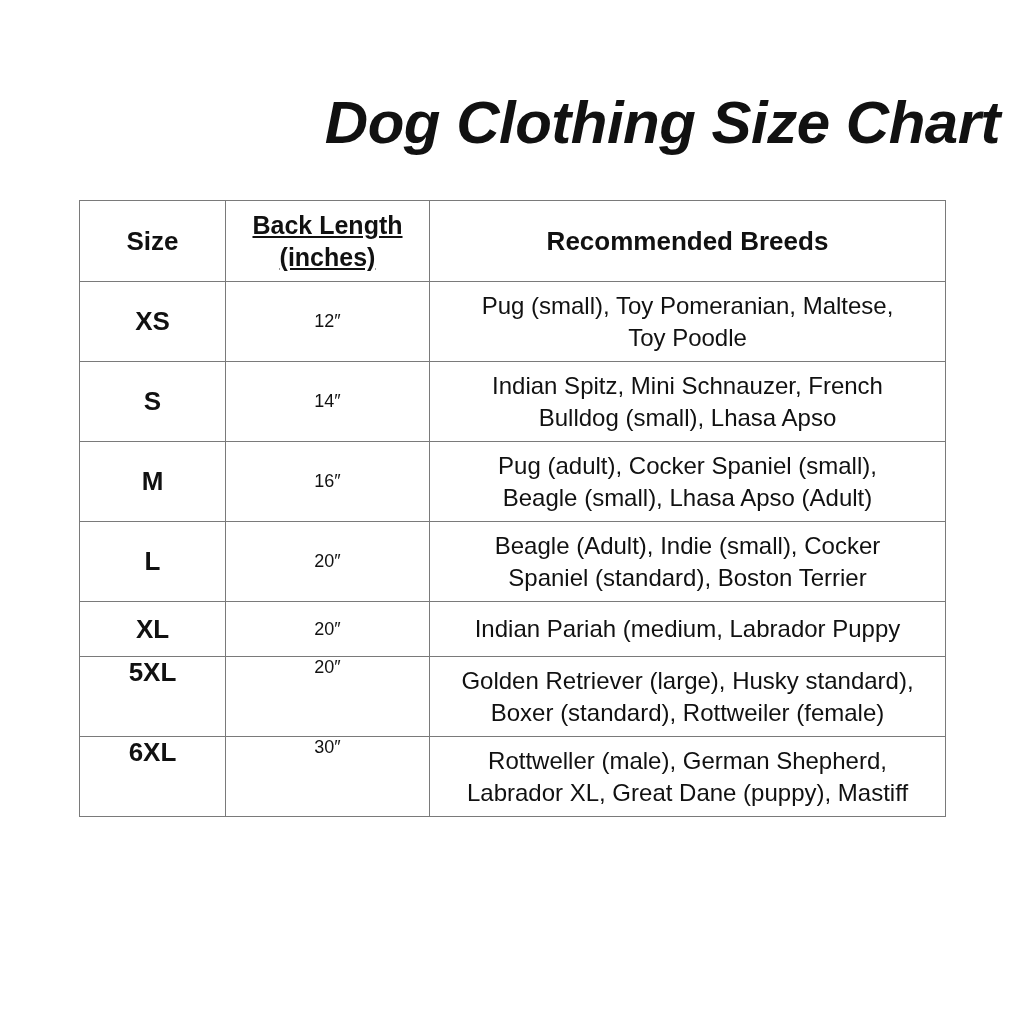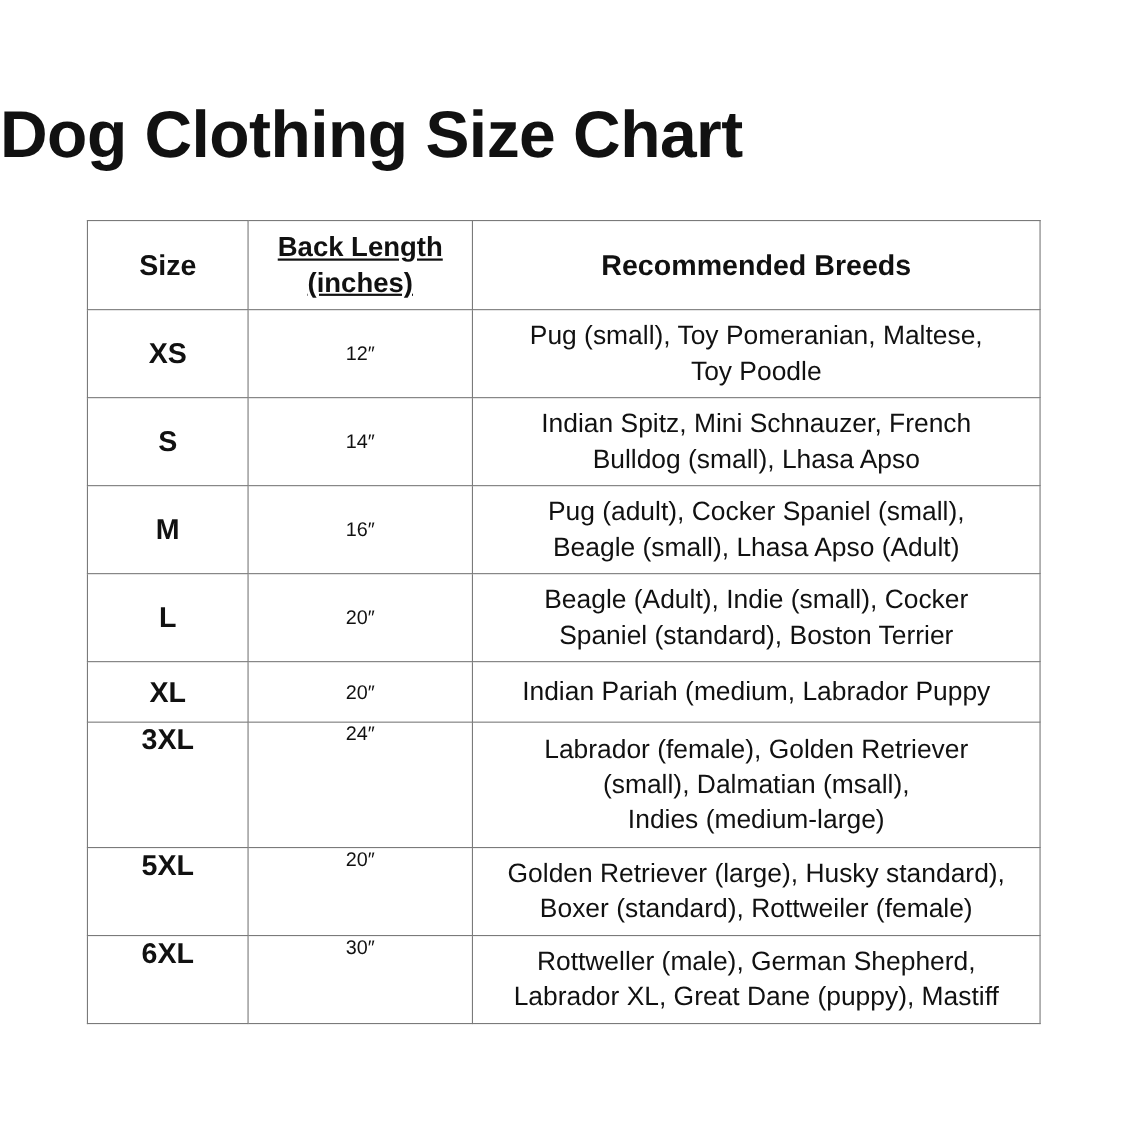--- a/index.html
+++ b/index.html
@@ -1,17 +1,17 @@
 <!DOCTYPE html>
 <html><head>
 <meta charset="utf-8">
 <style>
   html, body { margin: 0; padding: 0; background: #ffffff; }
   body { width: 1024px; height: 1024px; position: relative; overflow: hidden; font-family: "Liberation Sans", sans-serif; color: #111; }
-  .title { position: absolute; top: 88px; left: 0; width: 1000px; text-align: left; font-size: 60px; font-weight: bold; letter-spacing: -0.5px; margin: 0; }
+  .title { position: absolute; top: 88px; left: 0; width: 1000px; text-align: right; font-size: 60px; font-weight: bold; letter-spacing: -0.5px; margin: 0; font-style: italic; }
   table.chart { position: absolute; left: 79px; top: 200px; width: 866px; border-collapse: collapse; table-layout: fixed; padding-left: 48px; }
   table.chart th, table.chart td { border: 1.5px solid #7a7a7a; text-align: center; padding: 0; }
   th { font-weight: bold; font-size: 26px; }
   th.h-length { font-size: 25px; line-height: 32px; text-decoration: underline; }
   th.h-breeds { font-size: 26px; }
   td.size { font-weight: bold; font-size: 26px; }
   td.len { font-size: 18px; }
   td.breeds { font-size: 24px; line-height: 32px; }
   td.top { vertical-align: top; padding-top: 14px; }
   td { vertical-align: middle; }
@@ -70,29 +70,20 @@
           <div>Spaniel (standard), Boston Terrier</div>
         </td>
     </tr>
     <tr style="height:55px">
       <td class="size">XL</td>
       <td class="len">20″</td>
       <td class="breeds">
           <div>Indian Pariah (medium, Labrador Puppy</div>
         </td>
     </tr>
-    <tr style="height:114px">
-      <td class="size top">3XL</td>
-      <td class="len top">24″</td>
-      <td class="breeds">
-          <div>Labrador (female), Golden Retriever</div>
-          <div>(small), Dalmatian (msall),</div>
-          <div>Indies (medium-large)</div>
-        </td>
-    </tr>
     <tr style="height:80px">
       <td class="size top">5XL</td>
       <td class="len top">20″</td>
       <td class="breeds">
           <div>Golden Retriever (large), Husky standard),</div>
           <div>Boxer (standard), Rottweiler (female)</div>
         </td>
     </tr>
     <tr style="height:80px">
       <td class="size top">6XL</td>

